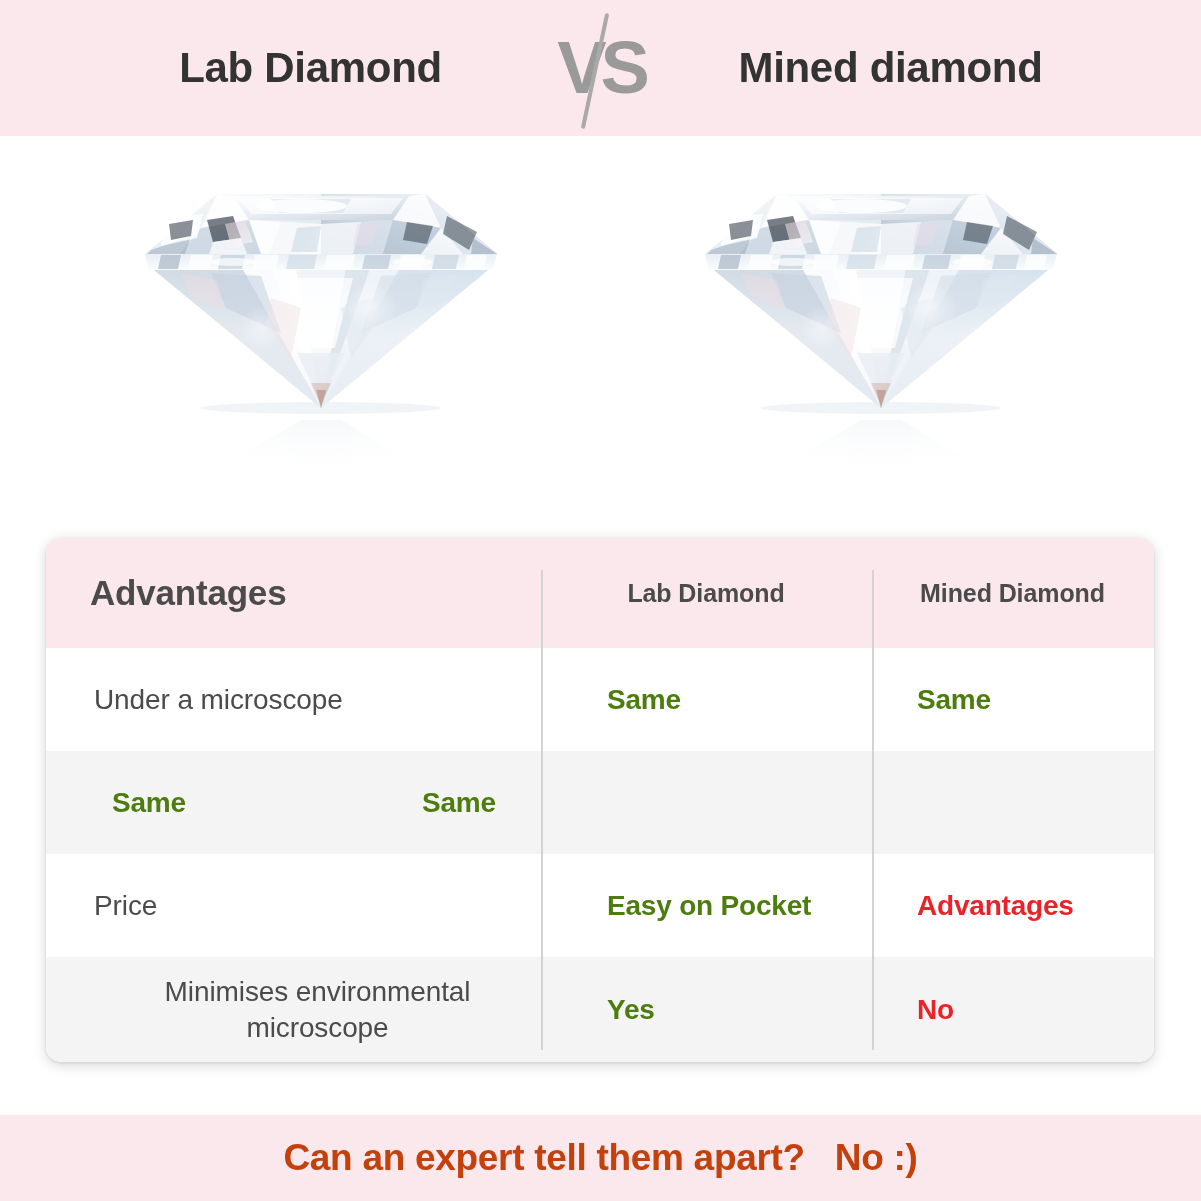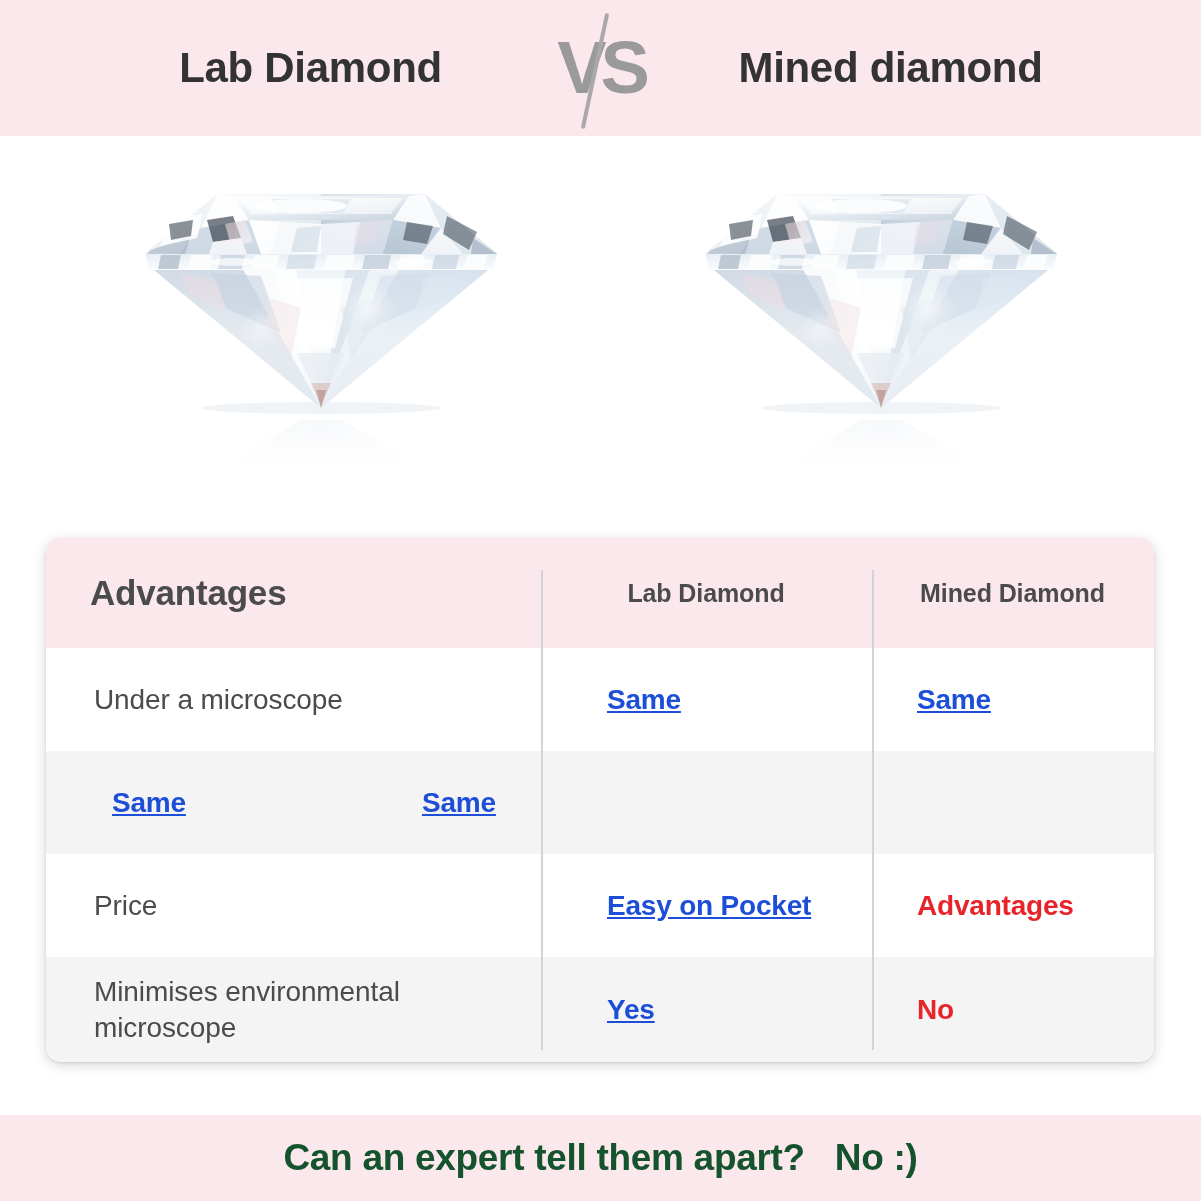--- a/index.html
+++ b/index.html
@@ -53,56 +53,56 @@
   
   .card {
     position:absolute; left:46px; top:538px; width:1108px; height:524px;
     background:#ffffff; border-radius:15px; overflow:hidden;
     box-shadow:0 3px 14px rgba(0,0,0,0.16), 0 1px 3px rgba(0,0,0,0.10);
   }
   .table { width:100%; height:100%; position:relative; }
 
   .row { display:flex; width:100%; align-items:stretch; }
   .row.head { height:110px; background:#fbe8ec; }
-  .row.body { height:103px; }
+  .row.body { height:103px;text-align:center; }
   .row.body.alt { background:#f4f4f4; }
   .row.body.white { background:#ffffff; }
   .row.last { height:105px; }
 
   .c-feature { width:495px; flex:0 0 495px; display:flex; align-items:center; padding-left:48px; }
   .c-val     { width:330px; flex:0 0 330px; display:flex; align-items:center; justify-content:flex-start; padding-left:66px; }
   .c-val2    { width:283px; flex:0 0 283px; display:flex; align-items:center; justify-content:flex-start; padding-left:46px; }
 
   .head .c-feature { padding-left:44px; }
   .head .c-val     { justify-content:center; padding-left:0; }
   .head .c-val2    { justify-content:center; padding-left:0; }
 
   .h-main { font-size:35px; font-weight:700; color:#4b4b4b; letter-spacing:-0.2px; }
   .h-col  { font-size:25px; font-weight:600; color:#4b4b4b; letter-spacing:-0.1px; }
 
   .feature-text { font-size:28px; font-weight:400; color:#4b4b4b; line-height:1.28; letter-spacing:-0.1px; }
   .val-text { font-size:28px; font-weight:600; letter-spacing:-0.2px; }
-  .val-good { color:#1d4ed8;text-decoration:underline; }
+  .val-good { color:#4d7c0f; }
   .val-bad  { color:#e8232a; }
 
   
   .vdiv {
     position:absolute; top:32px; bottom:12px; width:2px;
     background:#d4d2d2;
   }
   .vdiv.one { left:495px; }
   .vdiv.two { left:826px; }
 
   
   .footer {
     position:absolute; left:0; top:1115px; width:1201px; height:86px;
     background:#fbe8ec; display:flex; align-items:center; justify-content:center;
   }
   .footer-text {
-    font-size:37px; font-weight:700; color:#14532d; letter-spacing:-0.3px;
+    font-size:37px; font-weight:700; color:#c2410c; letter-spacing:-0.3px;
     white-space:pre;
   }
 </style>
 </head>
 <body>
 
 <div class="page">
 
   <div class="top-banner">
     <div class="banner-inner">

